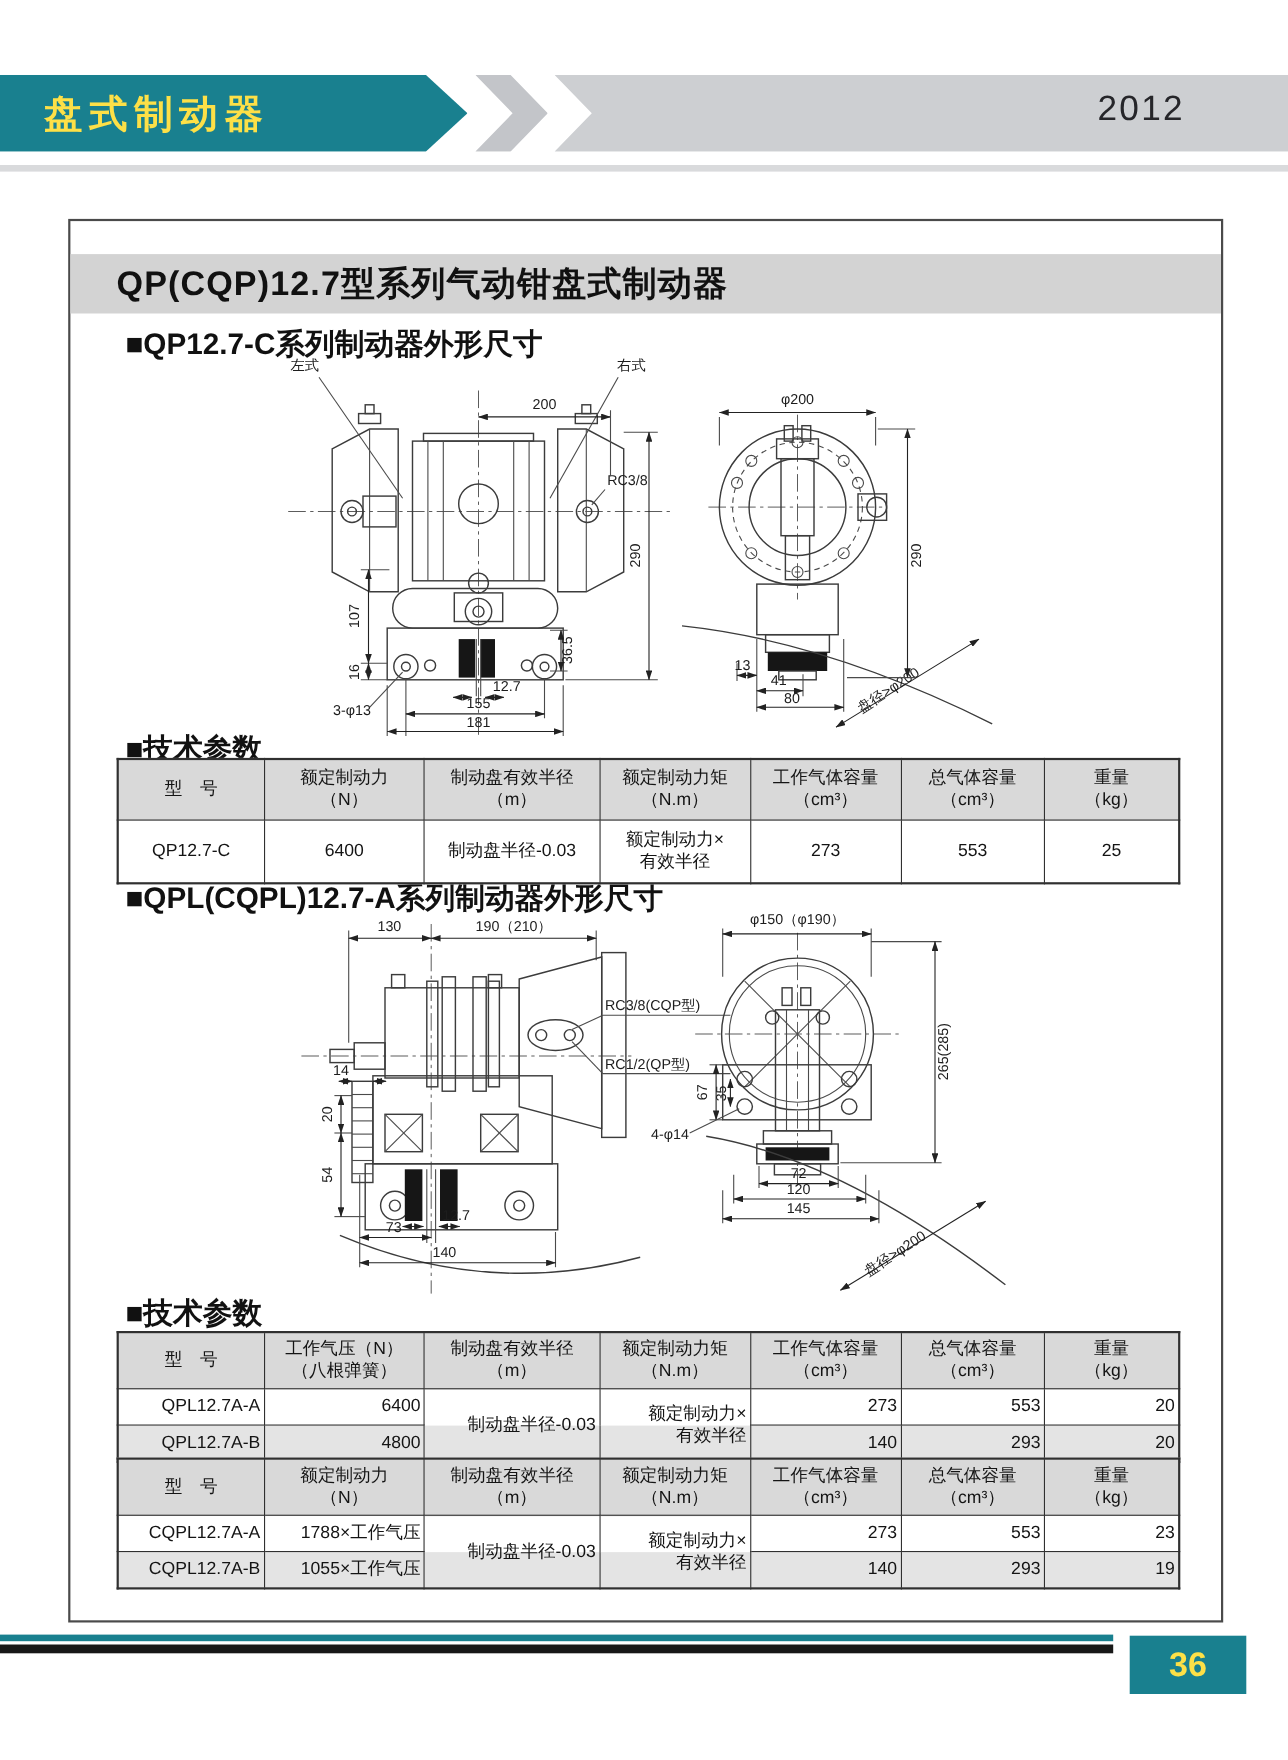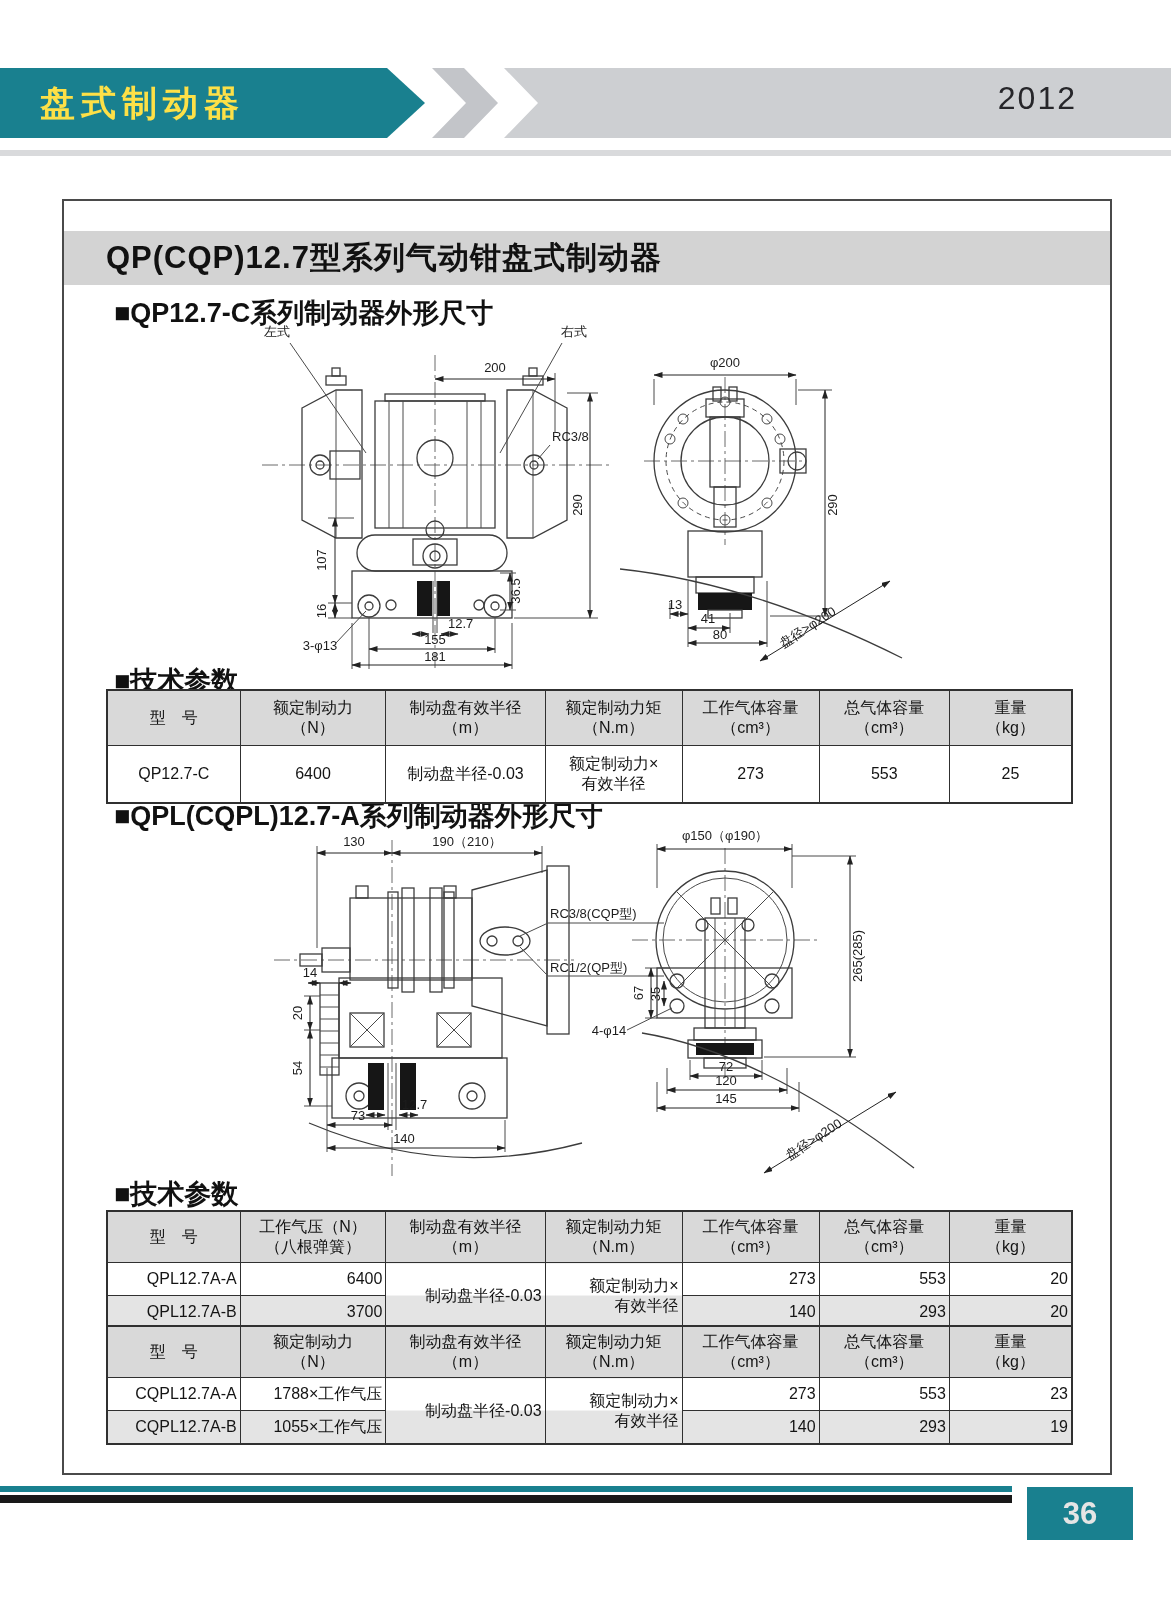--- a/index.html
+++ b/index.html
@@ -44,21 +44,21 @@
   .cl{stroke:#5a5a5a;stroke-width:0.9;fill:none;stroke-dasharray:16 4 3 4;}
   .dim{stroke:#222;stroke-width:1;fill:none;}
   .blk{fill:#161616;stroke:none;}
   svg text{font-family:"Liberation Sans","DejaVu Sans",sans-serif;font-size:13px;fill:#1d1d1d;text-anchor:middle;}
   svg text.st{text-anchor:start;}
 
   
   .foot-teal{position:absolute;left:0;top:1486px;width:1012px;height:6px;background:var(--teal);}
   .foot-black{position:absolute;left:0;top:1495px;width:1012px;height:8px;background:#181818;}
   .page-num{position:absolute;left:1027px;top:1487px;width:106px;height:53px;background:var(--teal);
-            color:#e5e5e5;font-size:31px;font-weight:bold;display:flex;align-items:center;justify-content:center;}
+            color:#fde047;font-size:31px;font-weight:bold;display:flex;align-items:center;justify-content:center;}
 </style>
 </head>
 <body>
 
 <div id="page" style="--teal: #19808F; --band: #CDCFD2; --chev: #C3C5C9; --titleband: #D3D3D3; --thead: #D9D9D9; --rowalt: #E4E4E4;">
 
   <div class="hdr-flag">
     <span>盘式制动器</span>
   </div>
   <div class="hdr-chev"></div>
@@ -519,21 +519,21 @@
               </td>
               <td>
                 <div>20</div>
               </td>
             </tr>
             <tr>
               <td class="alt">
                 <div>QPL12.7A-B</div>
               </td>
               <td class="alt">
-                <div>3700</div>
+                <div>4800</div>
               </td>
               <td class="alt">
                 <div>140</div>
               </td>
               <td class="alt">
                 <div>293</div>
               </td>
               <td class="alt">
                 <div>20</div>
               </td>

